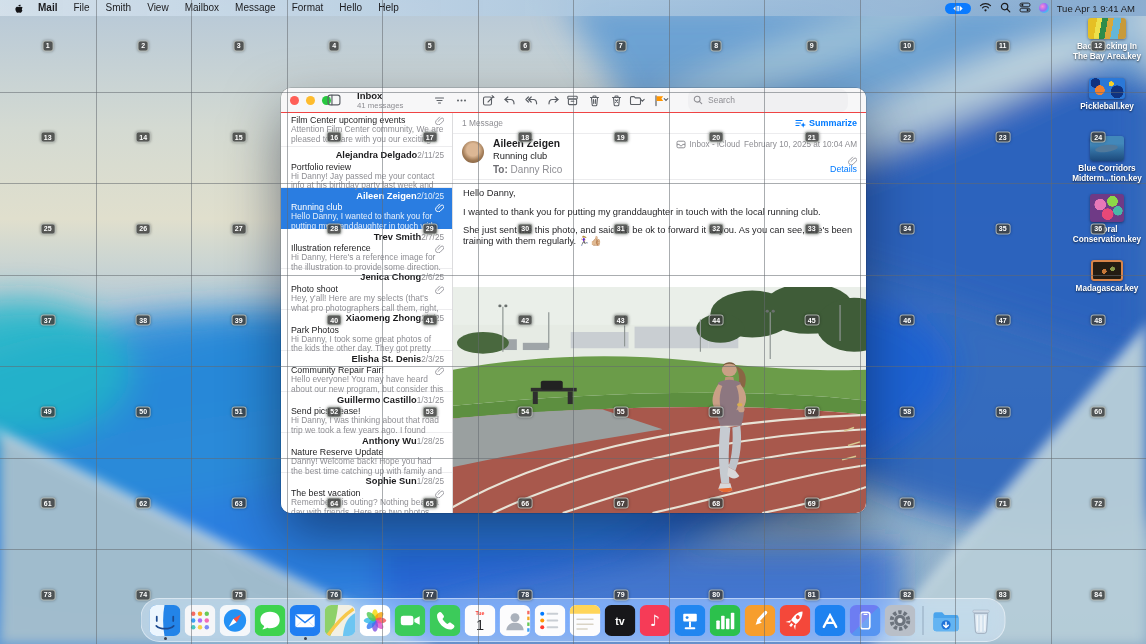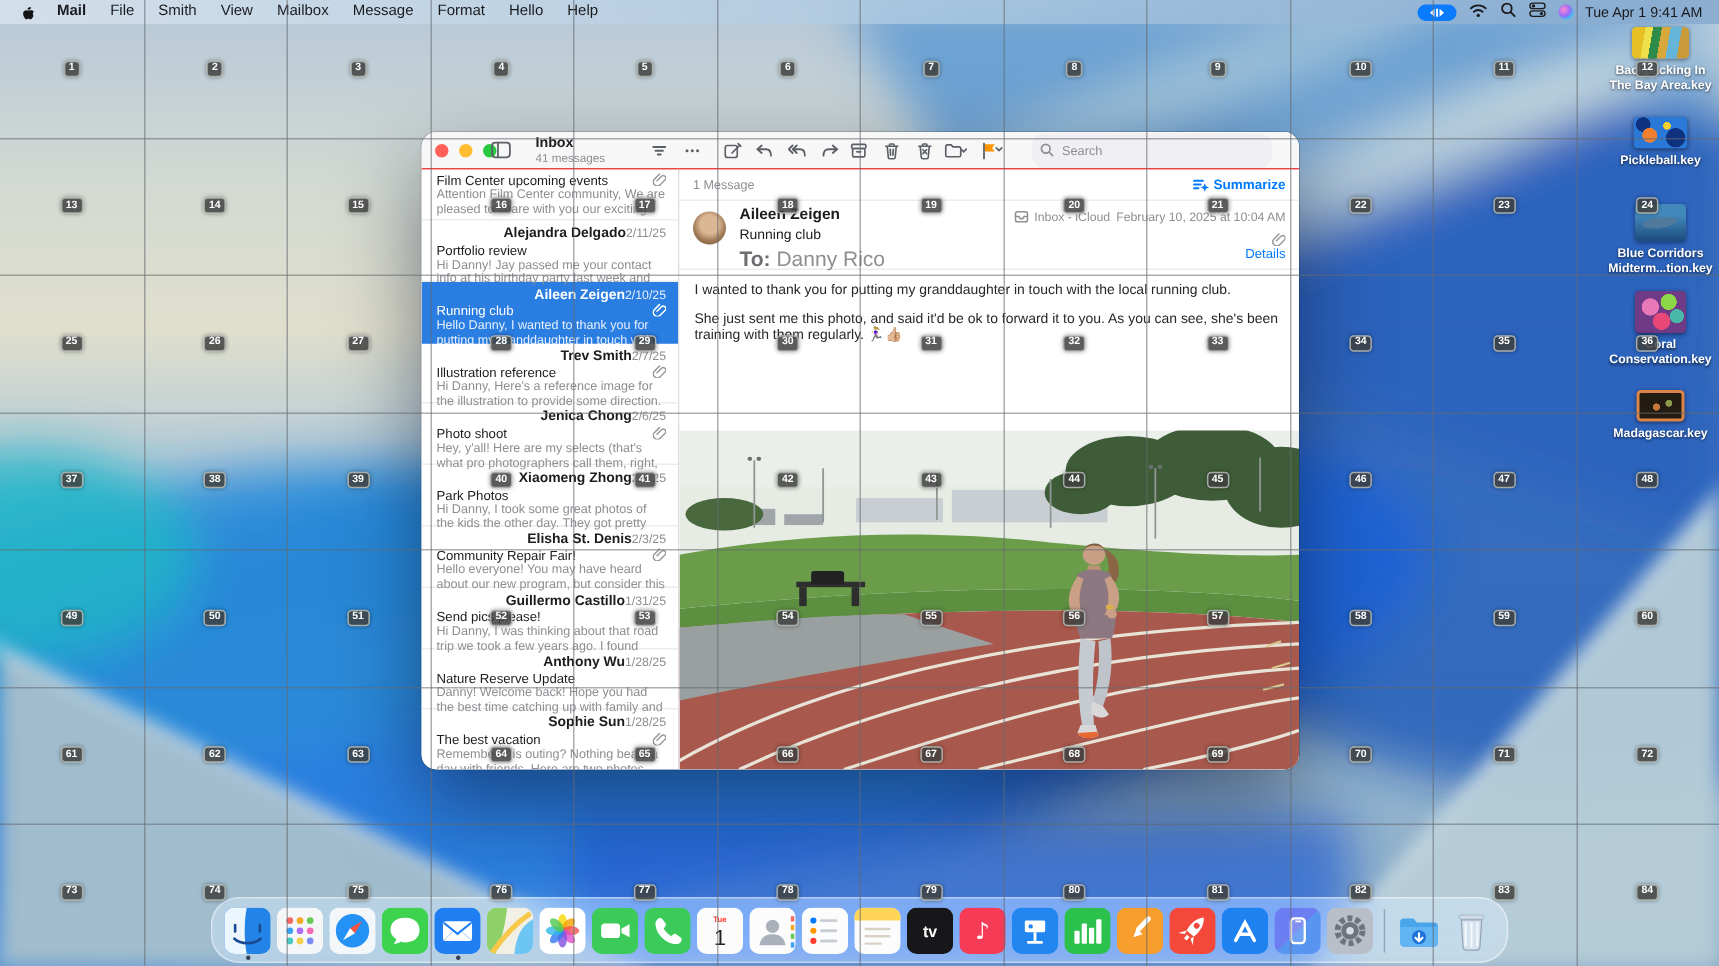--- a/index.html
+++ b/index.html
@@ -84,21 +84,21 @@
   .msg-pane{position:absolute;top:25px;left:172px;right:0;bottom:0;background:#fff;}
   .count-row{height:20px;border-bottom:1px solid #ececee;display:flex;justify-content:space-between;
     align-items:center;padding:0 9px;}
   .count{font-size:8.4px;color:#8e8e93;}
   .summarize{display:flex;align-items:center;gap:3px;color:#007aff;font-size:9px;font-weight:bold;}
   .head-block{height:45px;border-bottom:1px solid #ececee;position:relative;}
   .avatar{position:absolute;left:9px;top:7px;width:22px;height:22px;border-radius:50%;
     background:radial-gradient(circle at 50% 40%,#dcb794 0 36%,#a07a55 62%,#6e4e33 100%);}
   .h-name{position:absolute;left:40px;top:4px;font-size:10.3px;font-weight:bold;color:#1c1c1e;}
   .h-subj{position:absolute;left:40px;top:17px;font-size:9.3px;color:#1c1c1e;}
-  .h-to{position:absolute;left:40px;top:29.5px;font-size:14px;color:#8e8e93;}
+  .h-to{position:absolute;left:40px;top:29.5px;font-size:10px;color:#8e8e93;}
   .h-to b{color:#6d6d72;font-weight:bold;}
   .h-meta{position:absolute;right:9px;top:6px;font-size:8.2px;color:#8e8e93;display:flex;gap:4px;align-items:center;}
   .h-clipwrap{position:absolute;right:9px;top:17px;}
   .h-details{position:absolute;right:9px;top:29.5px;font-size:8.8px;color:#007aff;}
   .body-block{padding:8px 10px 0;}
   .body-block p{margin:0 0 7.5px;font-size:9.3px;color:#27272a;line-height:11px;}
   .photo{position:absolute;left:0;right:0;top:174px;bottom:0;}
   .photo svg{display:block;width:100%;height:100%;}
 
   
@@ -458,20 +458,21 @@
           <span>February 10, 2025 at 10:04 AM</span>
         </div>
         <span class="h-clipwrap">
           <svg class="clip" width="9" height="9" viewBox="0 0 9 9" fill="none" stroke-width="1" stroke-linecap="round">
             <path d="M3,5.5 L6,2.5 a1.7,1.7 0 0 1 2.4,2.4 L5,8.3 a2.7,2.7 0 0 1 -3.8,-3.8 L4.6,1.1" stroke="#9a9aa0"></path>
           </svg>
         </span>
         <div class="h-details">Details</div>
       </div>
       <div class="body-block" id="bodyblock">
+          <p>Hello Danny,</p>
           <p>I wanted to thank you for putting my granddaughter in touch with the local running club.</p>
           <p>She just sent me this photo, and said it'd be ok to forward it to you. As you can see, she's been training with them regularly. 🏃🏼‍♀️👍🏼</p>
         </div>
 
       <div class="photo">
         <svg viewBox="0 0 414 251" preserveAspectRatio="none">
           <rect width="414" height="95" fill="#e6ebe4"></rect>
           <rect width="414" height="42" fill="#eaefe9"></rect>
           <g fill="#c9ced2">
             <rect x="118" y="50" width="58" height="18"></rect>

